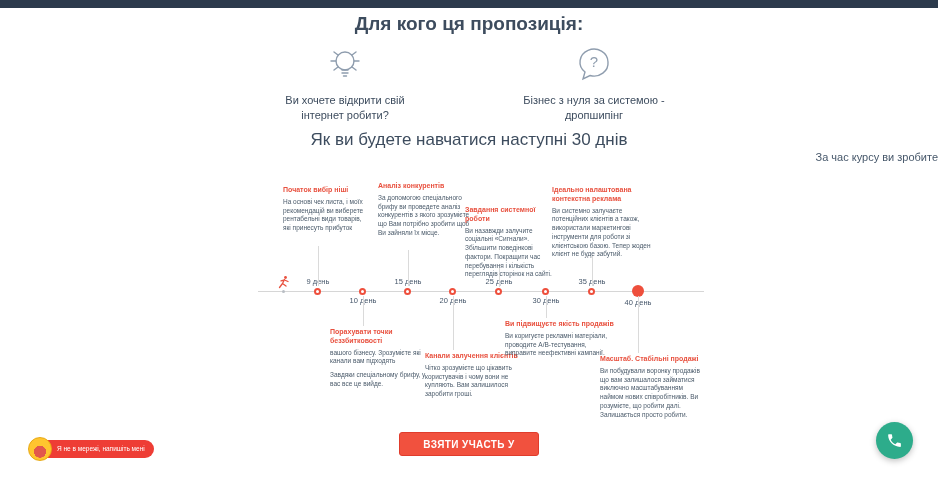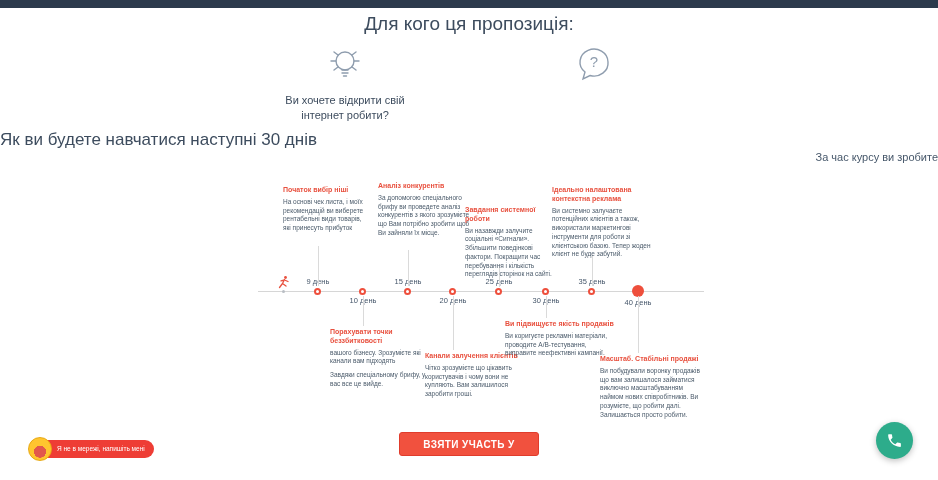--- a/index.html
+++ b/index.html
@@ -1,27 +1,27 @@
 <!DOCTYPE html>
 <html><head>
 <meta charset="utf-8">
 <style>
   html,body{margin:0;padding:0;background:#ffffff;}
   .page{position:relative;width:938px;height:480px;background:#fff;overflow:hidden;
         font-family:"Liberation Sans",sans-serif;color:#3d4c5e;}
   .top-bar{position:absolute;left:0;top:0;width:938px;height:8px;background:#2c3a4c;}
   .offer-title{position:absolute;left:0;top:13px;width:938px;text-align:center;
-        font-size:19px;font-weight:400;color:#3d4c5e;}
+        font-size:19px;font-weight:700;color:#3d4c5e;}
   .feature{position:absolute;top:42px;text-align:center;}
   .feature .icon-box{height:44px;display:flex;align-items:center;justify-content:center;}
   .feature .caption{margin-top:7px;font-size:11px;line-height:1.32;color:#3d4c5e;}
   .f1{left:275px;width:140px;}
   .f2{left:395px;width:150px;}
   .f3{left:520px;width:148px;}
-  .course-title{position:absolute;left:0;top:130px;width:938px;
+  .course-title{position:absolute;left:0;top:130px;width:938px;text-align:center;
         font-size:17px;font-weight:500;color:#3d4c5e;}
   .course-subtitle{position:absolute;left:0;top:151px;width:938px;text-align:right;
         font-size:11px;color:#46576a;}
   .tl-line{position:absolute;left:258px;top:291px;width:446px;height:1px;background:#d6d6d6;}
   .tl-dot{position:absolute;width:7px;height:7px;border-radius:50%;
         border:2px solid #ee4f3c;background:#fff;box-sizing:border-box;top:288px;}
   .tl-dot-big{position:absolute;width:12px;height:12px;border-radius:50%;
         background:#ee4f3c;top:285px;}
   .tl-mini{position:absolute;width:3px;height:3px;border-radius:50%;background:#b9bec4;}
   .tl-label{position:absolute;font-size:7.5px;color:#45566a;text-align:center;width:32px;}
@@ -66,20 +66,21 @@
   </div>
 
 
   <div class="feature f3">
     <div class="icon-box">
       <svg width="46" height="42" viewBox="0 0 46 42" fill="none" stroke="#8f9dae" stroke-width="1.4">
         <path d="M37 19 a14 13 0 1 0 -23 10 l-2 7 7 -3.5 a14 13 0 0 0 18 -13.5 z"></path>
         <text x="23" y="24" text-anchor="middle" fill="#8f9dae" stroke="none" font-family="Liberation Sans, sans-serif" font-size="15">?</text>
       </svg>
     </div>
+    <div class="caption">Бізнес з нуля за системою - дропшипінг</div>
   </div>
 
   <div class="course-title">Як ви будете навчатися наступні 30 днів</div>
   <div class="course-subtitle">За час курсу ви зробите</div>
 
   <div class="tl-line"></div>
   <div style="position:absolute;left:276px;top:275px;">
     <svg width="15" height="15" viewBox="0 0 15 15" fill="none" stroke="#e8503e" stroke-width="1.3" stroke-linecap="round">
       <circle cx="9.5" cy="2.5" r="1.4" fill="#e8503e" stroke="none"></circle>
       <path d="M8.5 4.5 L6.5 8.5 M8.5 5 L12 6.5 M8.5 5 L5 5.8 M6.5 8.5 L10 11 M6.5 8.5 L3.5 12.5"></path>

